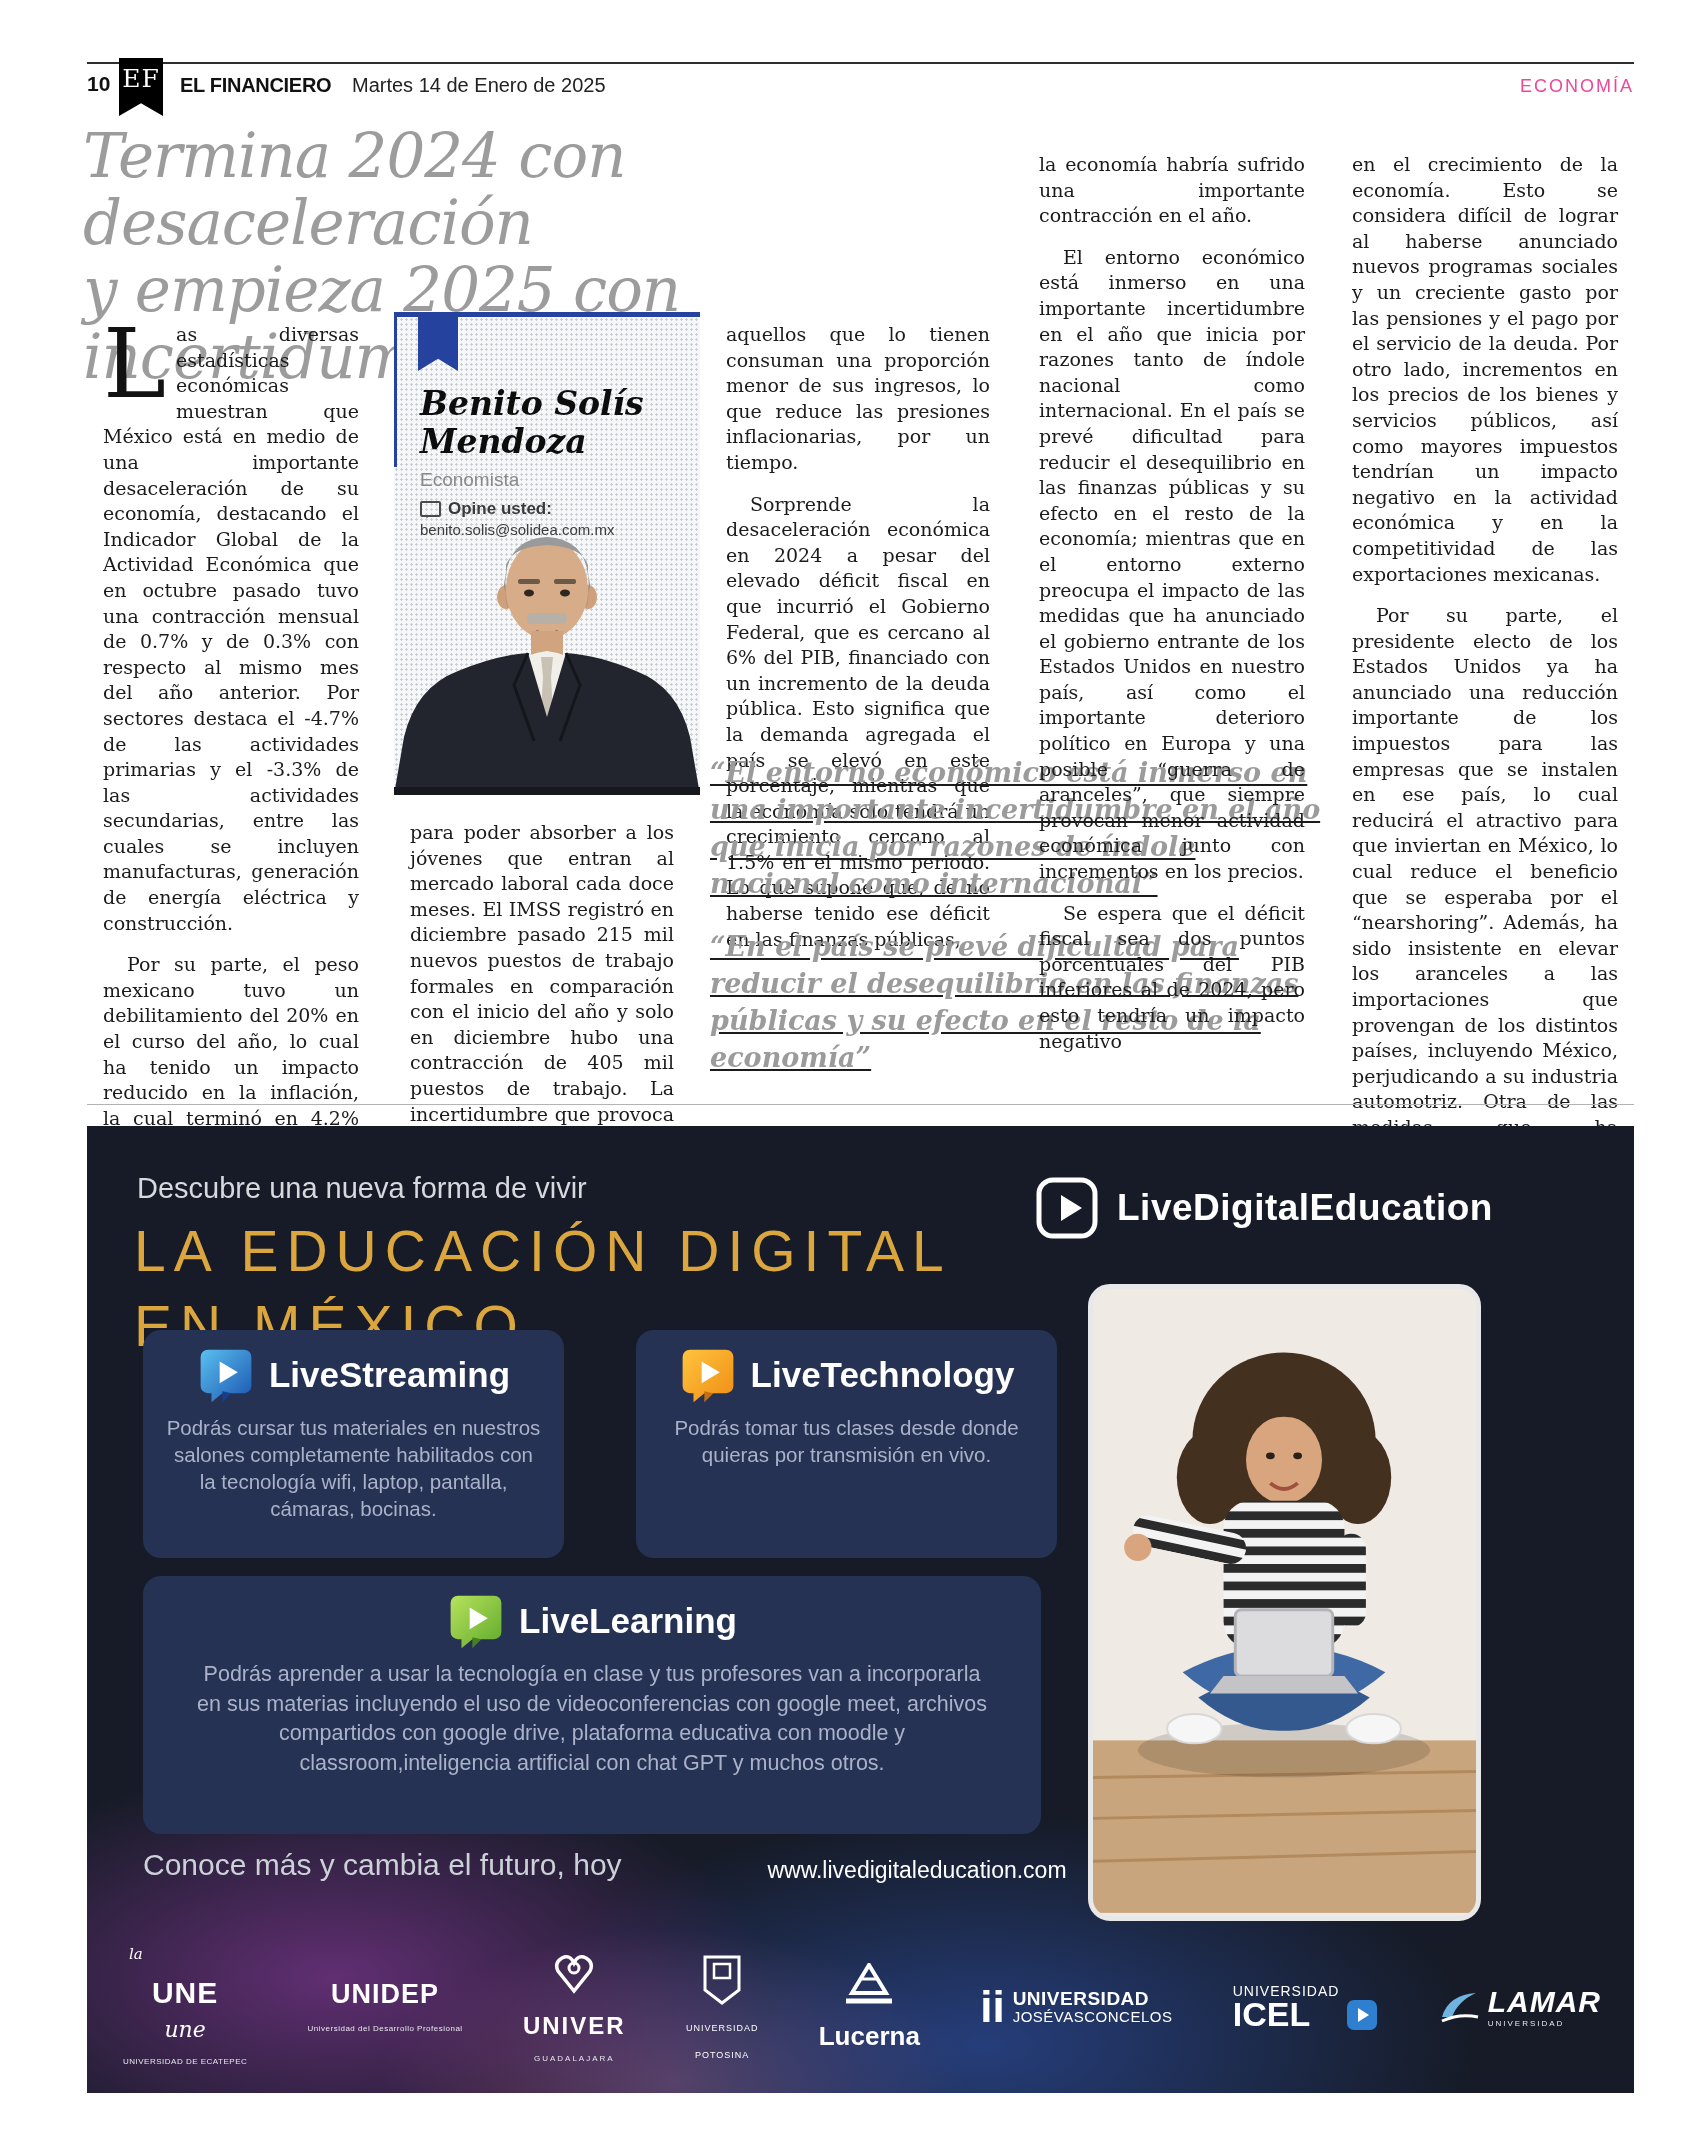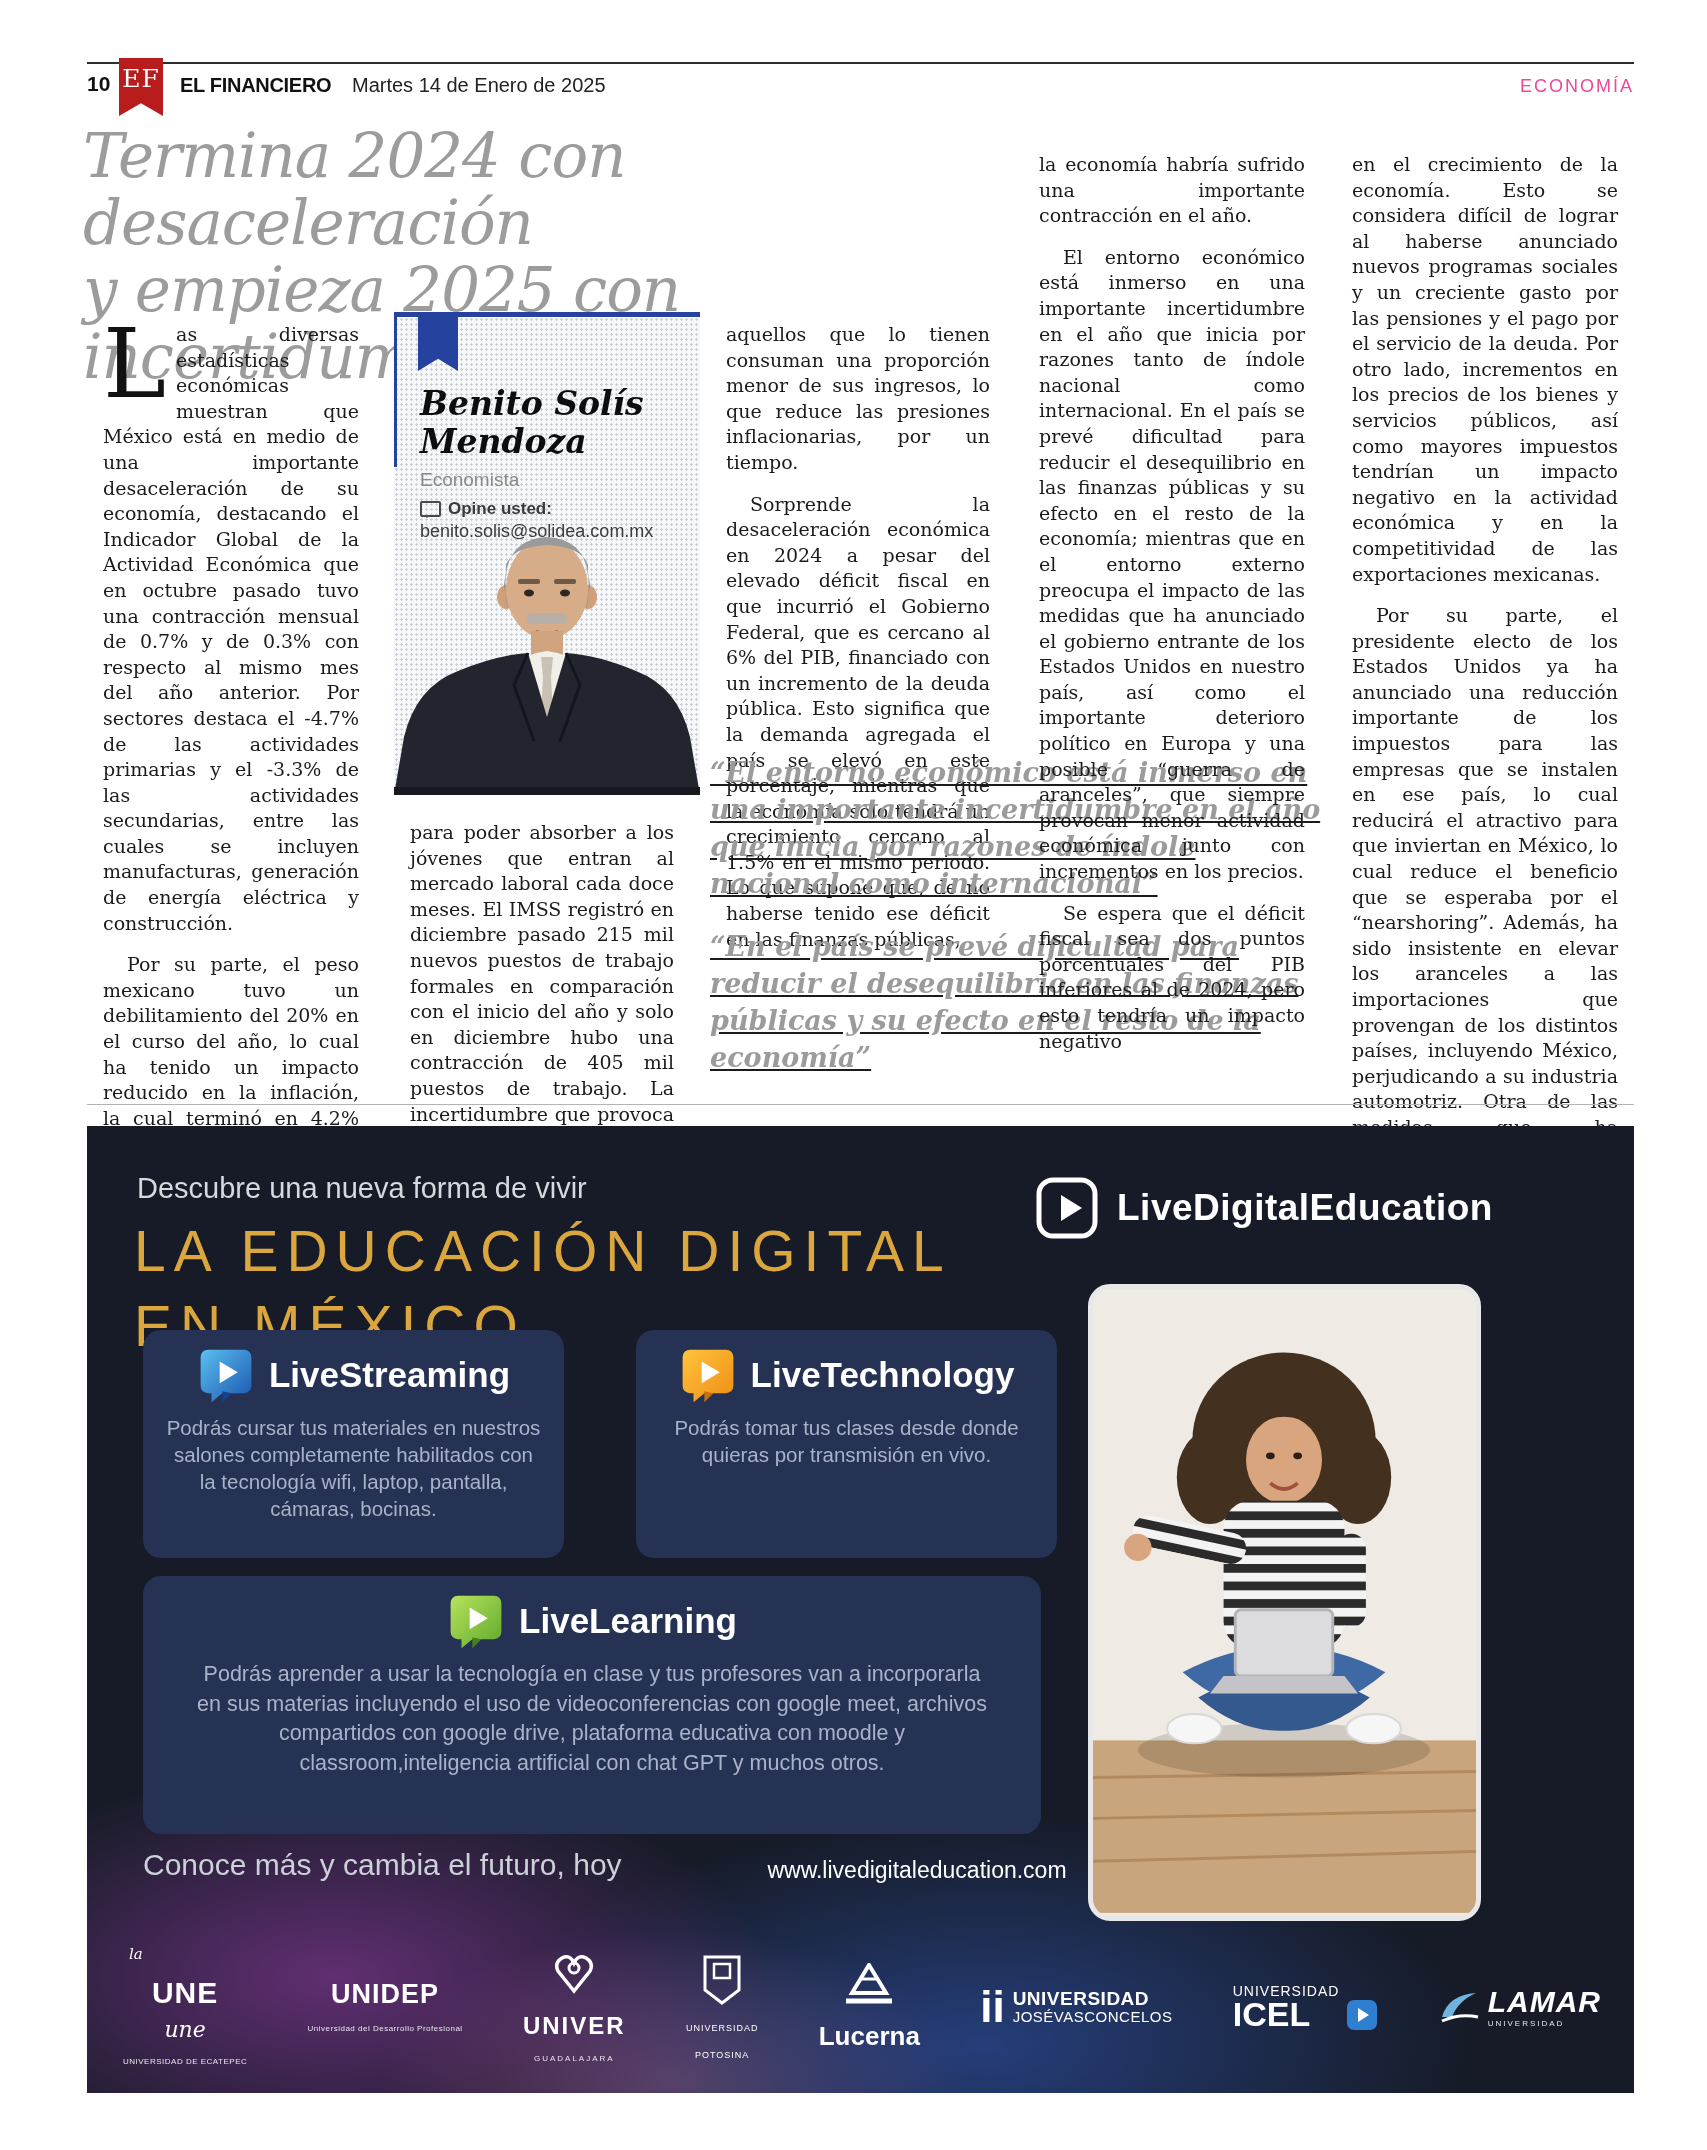--- a/index.html
+++ b/index.html
@@ -3,21 +3,21 @@
 <meta charset="utf-8">
 <style>
   html,body{margin:0;padding:0;background:#e9e9e9;}
   .page{position:relative;width:1707px;height:2150px;background:#ffffff;overflow:hidden;
         font-family:"DejaVu Serif",serif;color:#1b1b1b;}
   .abs{position:absolute;}
 
   
   .toprule{left:87px;top:62px;width:1547px;height:2px;background:#2e2e2e;}
   .pageno{left:87px;top:72px;font-family:"Liberation Sans",sans-serif;font-weight:bold;font-size:21px;color:#111;}
-  .ef-flag{left:119px;top:58px;width:44px;height:58px;background:#b91c1c;
+  .ef-flag{left:119px;top:58px;width:44px;height:58px;background:#000000;
            clip-path:polygon(0 0,100% 0,100% 100%,50% 78%,0 100%);
            display:flex;justify-content:center;}
   .ef-flag span{color:#fff;font-family:"DejaVu Serif",serif;font-size:25px;margin-top:6px;letter-spacing:1px;}
   .brand{left:180px;top:74px;font-family:"Liberation Sans",sans-serif;font-weight:bold;font-size:20px;letter-spacing:-.3px;color:#111;}
   .idate{left:352px;top:74px;font-family:"Liberation Sans",sans-serif;font-size:20px;color:#222;}
   .section{left:1380px;top:76px;width:254px;text-align:right;font-family:"Liberation Sans",sans-serif;
            font-size:18px;color:#ec4899;letter-spacing:2px;}
 
   
   .title{left:83px;top:122px;width:950px;font-style:italic;font-size:61px;line-height:67px;
@@ -45,21 +45,21 @@
   .blueleft{position:absolute;left:0;top:0;width:3px;height:150px;background:#24429e;}
   .bookmark{position:absolute;left:24px;top:-2px;width:40px;height:56px;background:#24429e;
             clip-path:polygon(0 0,100% 0,100% 100%,50% 78%,0 100%);}
   .aname{position:absolute;left:26px;top:68px;width:250px;font-weight:bold;font-style:italic;
          font-size:33px;line-height:38px;color:#0d0d0d;}
   .arole{position:absolute;left:26px;top:152px;font-family:"Liberation Sans",sans-serif;font-size:19px;color:#8a8a8a;}
   .aopine{position:absolute;left:26px;top:182px;font-family:"Liberation Sans",sans-serif;
           font-size:17px;font-weight:bold;color:#3a3a3a;display:flex;align-items:center;gap:7px;}
   .bubble{width:17px;height:12px;border:2px solid #4a4a4a;border-radius:2px;position:relative;}
   .bubble:after{content:"";position:absolute;left:2px;bottom:-6px;border:3px solid transparent;border-top-color:#4a4a4a;}
-  .aemail{position:absolute;left:26px;top:204px;font-family:"Liberation Sans",sans-serif;font-size:18px;color:#3c3c3c;}
+  .aemail{position:absolute;left:26px;top:204px;font-family:"Liberation Sans",sans-serif;font-size:15px;color:#3c3c3c;}
   .aphoto{position:absolute;left:0;bottom:0;width:306px;height:290px;}
 
   
   .addivider{left:87px;top:1104px;width:1547px;height:1px;background:#b3b3b3;}
   .ad{left:87px;top:1126px;width:1547px;height:967px;overflow:hidden;font-family:"Liberation Sans",sans-serif;
       background:
         radial-gradient(ellipse 620px 300px at 16% 88%,rgba(158,62,176,.55),transparent 70%),
         radial-gradient(ellipse 680px 320px at 58% 95%,rgba(52,96,205,.5),transparent 72%),
         radial-gradient(ellipse 420px 220px at 38% 99%,rgba(220,120,160,.35),transparent 70%),
         #161b27;}

